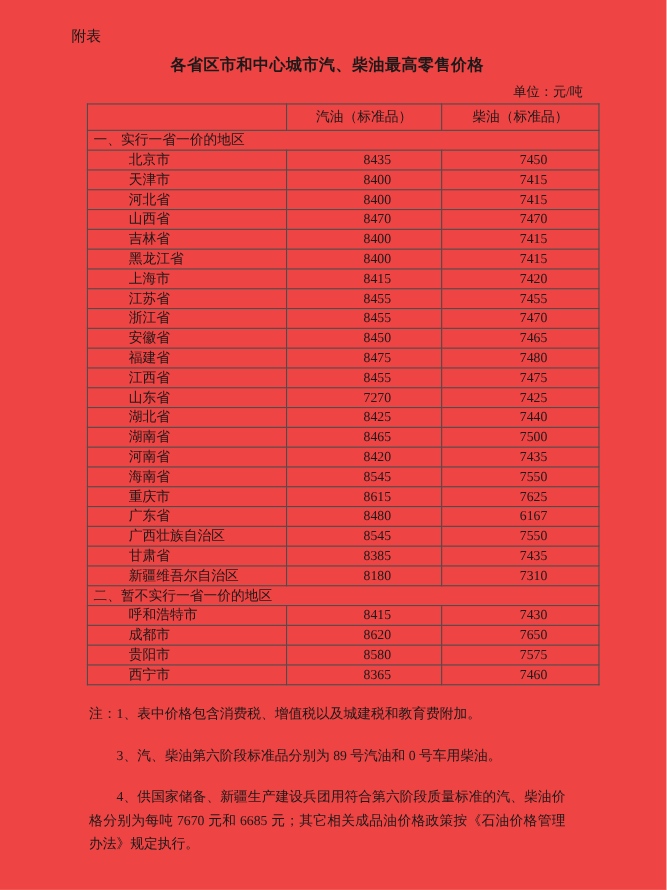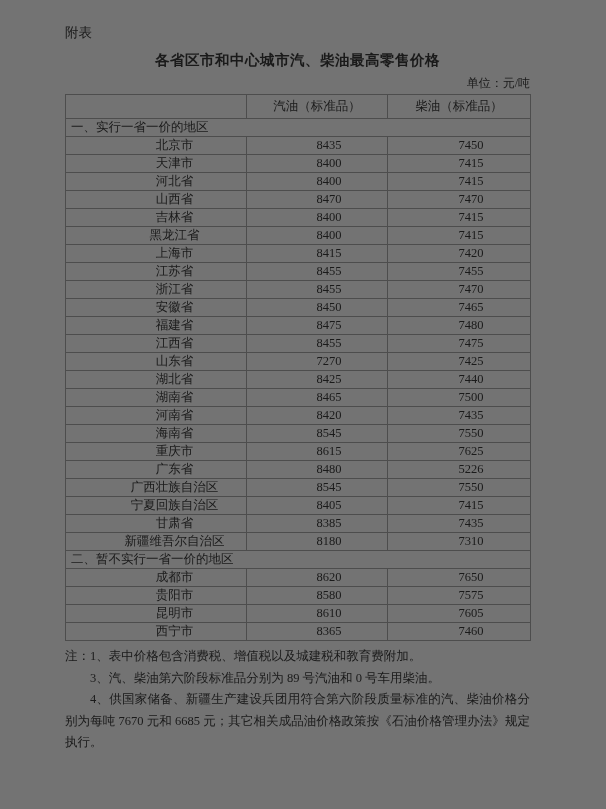--- a/index.html
+++ b/index.html
@@ -2,21 +2,21 @@
 <html><head>
 <meta charset="utf-8">
 <style>
   html, body { margin: 0; padding: 0; background: #ffffff; }
   .page {
     position: relative;
     width: 606px;
     height: 809px;
     box-sizing: border-box;
     padding: 24px 0 0 65px;
-    background: #737373;
+    background: #ef4444;
     color: #1a1a1a;
     font-family: "Liberation Serif", "DejaVu Serif", serif;
     overflow: hidden;
   }
   .content { width: 465px; }
   .appendix { font-size: 13.5px; line-height: 18px; }
   .doc-title {
     margin: 8px 0 0 0;
     font-size: 14.5px;
     font-weight: bold;
@@ -28,20 +28,21 @@
     text-align: right;
     font-size: 12px;
     line-height: 16px;
     margin: 5px 0 3px 0;
   }
   table.price-table {
     width: 465px;
     border-collapse: collapse;
     table-layout: fixed;
     font-size: 12.5px;
+    margin-left: 14px;
   }
   .price-table th, .price-table td {
     border: 1px solid #4d4d4d;
     padding: 0;
     font-weight: normal;
     overflow: hidden;
     white-space: nowrap;
   }
   .price-table thead th {
     height: 23px;
@@ -51,32 +52,32 @@
   .price-table tbody td {
     height: 17px;
     line-height: 17px;
     vertical-align: middle;
   }
   tr.section-row td {
     text-align: left;
     padding-left: 5px;
   }
   td.region {
-    text-align: center;
+    text-align: left;
     padding-left: 37px;
   }
   td.num { text-align: center; padding-left: 24px; }
   .notes {
     width: 465px;
     margin-top: 5px;
     font-size: 12.5px;
     line-height: 21.5px;
     text-align: justify;
   }
-  .notes p { margin: 0; font-family: Liberation Serif, serif; }
+  .notes p { margin: 16px; font-family: Liberation Serif, serif; }
   .notes p.ind { text-indent: 25px; }
 </style>
 </head>
 <body>
 
 <div class="page">
   <div class="content">
 
     <div class="appendix">附表</div>
 
@@ -187,59 +188,54 @@
             <td class="num">7550</td>
           </tr>
           <tr>
             <td class="region">重庆市</td>
             <td class="num">8615</td>
             <td class="num">7625</td>
           </tr>
           <tr>
             <td class="region">广东省</td>
             <td class="num">8480</td>
-            <td class="num">5226</td>
+            <td class="num">6167</td>
           </tr>
           <tr>
             <td class="region">广西壮族自治区</td>
             <td class="num">8545</td>
             <td class="num">7550</td>
           </tr>
           <tr>
-            <td class="region">宁夏回族自治区</td>
-            <td class="num">8405</td>
-            <td class="num">7415</td>
-          </tr>
-          <tr>
             <td class="region">甘肃省</td>
             <td class="num">8385</td>
             <td class="num">7435</td>
           </tr>
           <tr>
             <td class="region">新疆维吾尔自治区</td>
             <td class="num">8180</td>
             <td class="num">7310</td>
           </tr>
           <tr class="section-row">
             <td colspan="3">二、暂不实行一省一价的地区</td>
           </tr>
           <tr>
+            <td class="region">呼和浩特市</td>
+            <td class="num">8415</td>
+            <td class="num">7430</td>
+          </tr>
+          <tr>
             <td class="region">成都市</td>
             <td class="num">8620</td>
             <td class="num">7650</td>
           </tr>
           <tr>
             <td class="region">贵阳市</td>
             <td class="num">8580</td>
             <td class="num">7575</td>
-          </tr>
-          <tr>
-            <td class="region">昆明市</td>
-            <td class="num">8610</td>
-            <td class="num">7605</td>
           </tr>
           <tr>
             <td class="region">西宁市</td>
             <td class="num">8365</td>
             <td class="num">7460</td>
           </tr>
         </tbody>
     </table>
 
     <div class="notes">

